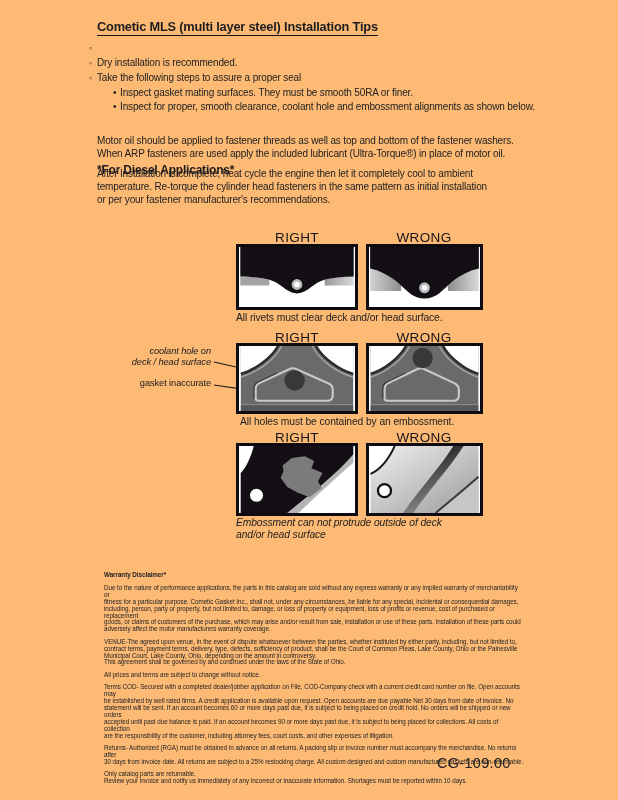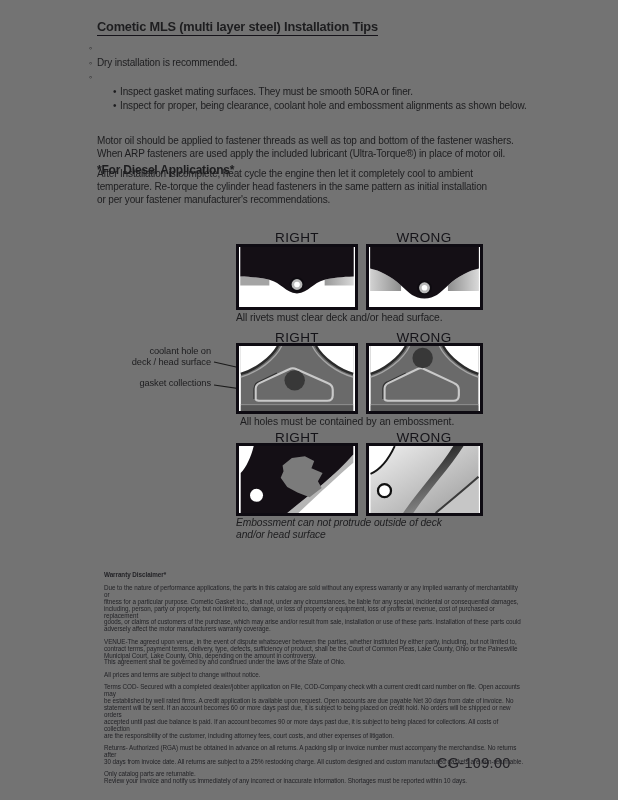--- a/index.html
+++ b/index.html
@@ -1,16 +1,16 @@
 <!DOCTYPE html>
 <html><head>
 <meta charset="utf-8">
 <style>
   html,body{margin:0;padding:0;background:#fff;}
-  .page{position:relative;width:618px;height:800px;background:#737373;overflow:hidden;
+  .page{position:relative;width:618px;height:800px;background:#fdba74;overflow:hidden;
         font-family:"Liberation Sans",sans-serif;color:#1d1d1f;}
   .abs{position:absolute;}
   .title{left:97px;top:19px;font-size:12.8px;font-weight:bold;letter-spacing:-0.2px;
          border-bottom:1.6px solid #15131a;padding-bottom:1px;white-space:nowrap;}
   .tips{left:89px;top:42px;font-size:10px;letter-spacing:-0.15px;line-height:13.9px;white-space:nowrap;}
   .tip-row{display:flex;align-items:baseline;}
   .tip-row .marker{width:8px;font-size:9px;}
   .tip-row.sub{padding-left:24px;}
   .tip-row.sub .marker{width:7px;font-size:10px;}
   .diesel-h{left:97px;top:117px;font-size:12px;font-weight:bold;letter-spacing:-0.2px;margin-top:46px;}
@@ -38,28 +38,29 @@
   <div class="abs tips">
     <div class="tip-row">
       <span class="marker">◦</span>
     </div>
     <div class="tip-row">
       <span class="marker">◦</span>
       <span>Dry installation is recommended.</span>
     </div>
     <div class="tip-row">
       <span class="marker">◦</span>
+      <span>Take the following steps to assure a proper seal</span>
     </div>
     <div class="tip-row sub">
       <span class="marker">•</span>
       <span>Inspect gasket mating surfaces.  They must be smooth 50RA or finer.</span>
     </div>
     <div class="tip-row sub">
       <span class="marker">•</span>
-      <span>Inspect for proper, being clearance, coolant hole and embossment alignments as shown below.</span>
+      <span>Inspect for proper, smooth clearance, coolant hole and embossment alignments as shown below.</span>
     </div>
   </div>
 
   <div class="abs diesel-h">*For Diesel Applications*</div>
   <div class="abs para p2">After Installation is complete, heat cycle the engine then let it completely cool to ambient
 temperature. Re-torque the cylinder head fasteners in the same pattern as initial installation
 or per your fastener manufacturer's recommendations.</div>
   <div class="abs para p1">Motor oil should be applied to fastener threads as well as top and bottom of the fastener washers.
 When ARP fasteners are used apply the included lubricant (Ultra-Torque®) in place of motor oil.</div>
 
@@ -98,23 +99,23 @@
     <path d="M0,0 H116 V23 C106,25 94,31 83,41 C74,49.5 69,54.5 58,55 C47,54.5 42,49.5 33,41 C22,31 10,25 0,23 Z" fill="#140f15"></path>
     <circle cx="58" cy="43.5" r="6.8" fill="#b9b9b9" stroke="#0e0b10" stroke-width="2"></circle>
     <circle cx="58" cy="43.5" r="3" fill="#ffffff"></circle>
   </svg>
 
   <div class="abs caption" style="left:236px;top:312px;text-align:center;">All rivets must clear deck and/or head surface.</div>
 
   <div class="abs dg-label" style="left:297px;top:330px;">RIGHT</div>
   <div class="abs dg-label" style="left:424px;top:330px;">WRONG</div>
 
-  <div class="abs ann" style="top:346px;">coolant hole on
+  <div class="abs ann" style="top:346px;font-style:italic;">coolant hole on
 deck / head surface</div>
-  <div class="abs ann" style="top:378px;">gasket collections</div>
+  <div class="abs ann" style="top:378px;">gasket inaccurate</div>
 
   <svg class="abs" style="left:0;top:330px;" width="618" height="100">
     <line x1="214" y1="32" x2="294" y2="50" stroke="#1a1a1a" stroke-width="1.1"></line>
     <line x1="214" y1="55" x2="262" y2="62" stroke="#1a1a1a" stroke-width="1.1"></line>
   </svg>
 
   <svg class="abs panel" style="left:236px;top:343px;" width="122" height="71" viewBox="0 0 121 70">
     <rect x="0" y="0" width="121" height="70" fill="#6a6a6a"></rect>
     <rect x="0" y="64" width="121" height="6" fill="#585858"></rect>
     <line x1="0" y1="63" x2="121" y2="63" stroke="#8d8d8d" stroke-width="1"></line>

